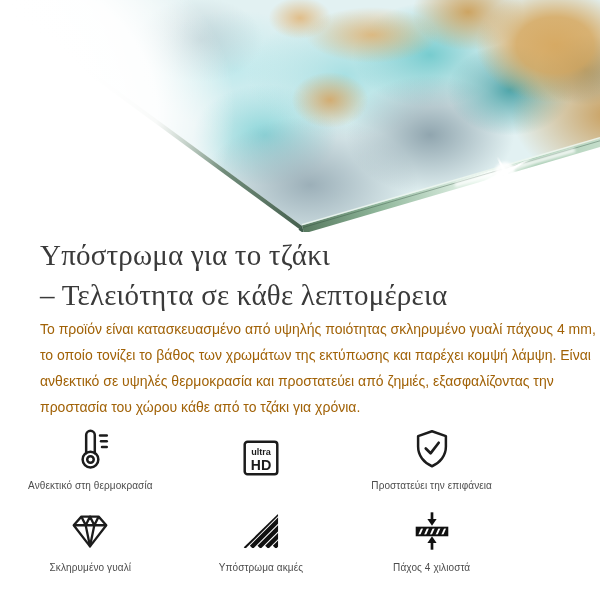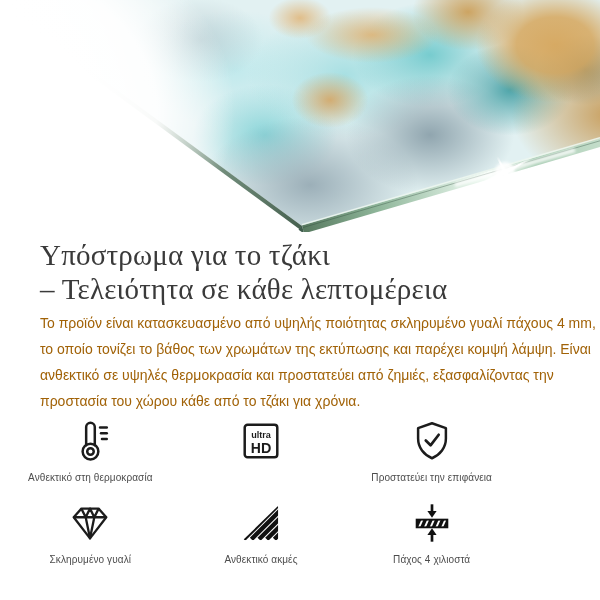--- a/index.html
+++ b/index.html
@@ -29,28 +29,28 @@
     radial-gradient(90px 65px at 150px 60px, rgba(216,237,238,.9) 0%, rgba(216,237,238,0) 75%);}
   .edge-svg{position:absolute;inset:0;width:600px;height:232px;pointer-events:none;}
   .fog{position:absolute;inset:0;pointer-events:none;background:
     radial-gradient(340px 260px at -30px 110px, #ffffff 35%, rgba(255,255,255,.92) 55%, rgba(255,255,255,0) 78%),
     linear-gradient(101deg, #ffffff 2%, rgba(255,255,255,.55) 12%, rgba(255,255,255,0) 30%);}
 
   
   .content{padding:0 40px;}
   .title{margin:6px 0 4px 0;font-family:"Liberation Serif","DejaVu Serif",serif;
     font-weight:400;color:#3a3a3a;font-size:29px;line-height:34px;letter-spacing:.2px;}
-  .title span{display:block;}
+  .title span{display:block;margin-top:6px;}
   .description{margin:0;color:#a16207;font-size:14px;line-height:26px;}
   .description span{display:block;white-space:nowrap;}
 
   
   .features{width:512px;margin:4px 0 0 -35px;display:grid;
     grid-template-columns:repeat(3,1fr);row-gap:14px;}
-  .feature{display:flex;flex-direction:column;align-items:center;height:68px;}
+  .feature{display:flex;flex-direction:column;align-items:center;height:68px;justify-content:center;}
   .ficon{width:46px;height:46px;flex:0 0 auto;}
   .ficon text{font-family:"Liberation Sans",sans-serif;}
   .flabel{margin-top:8px;font-size:10px;color:#4c4c4c;letter-spacing:.1px;}
 </style>
 </head>
 <body>
 
 <div class="page">
 
   <div class="hero">
@@ -165,21 +165,21 @@
               </clipPath>
             </defs>
           <g clip-path="url(#triclip)" stroke="#111111" stroke-width="4.6">
             <line x1="6" y1="41" x2="41" y2="6"></line>
             <line x1="14" y1="41" x2="49" y2="6"></line>
             <line x1="22" y1="41" x2="57" y2="6"></line>
             <line x1="30" y1="41" x2="65" y2="6"></line>
             <line x1="38" y1="41" x2="73" y2="6"></line>
           </g>
         </svg>
-        <div class="flabel">Ανθεκτικό ακμές</div>
+        <div class="flabel">Υπόστρωμα ακμές</div>
       </div>
 
       <div class="feature">
         <svg class="ficon" viewBox="0 0 48 48">
           <defs>
               <clipPath id="barclip">
                 <rect x="8" y="20.5" width="32" height="8"></rect>
               </clipPath>
             </defs>
           <rect x="8" y="20.5" width="32" height="8" fill="#111111"></rect>

